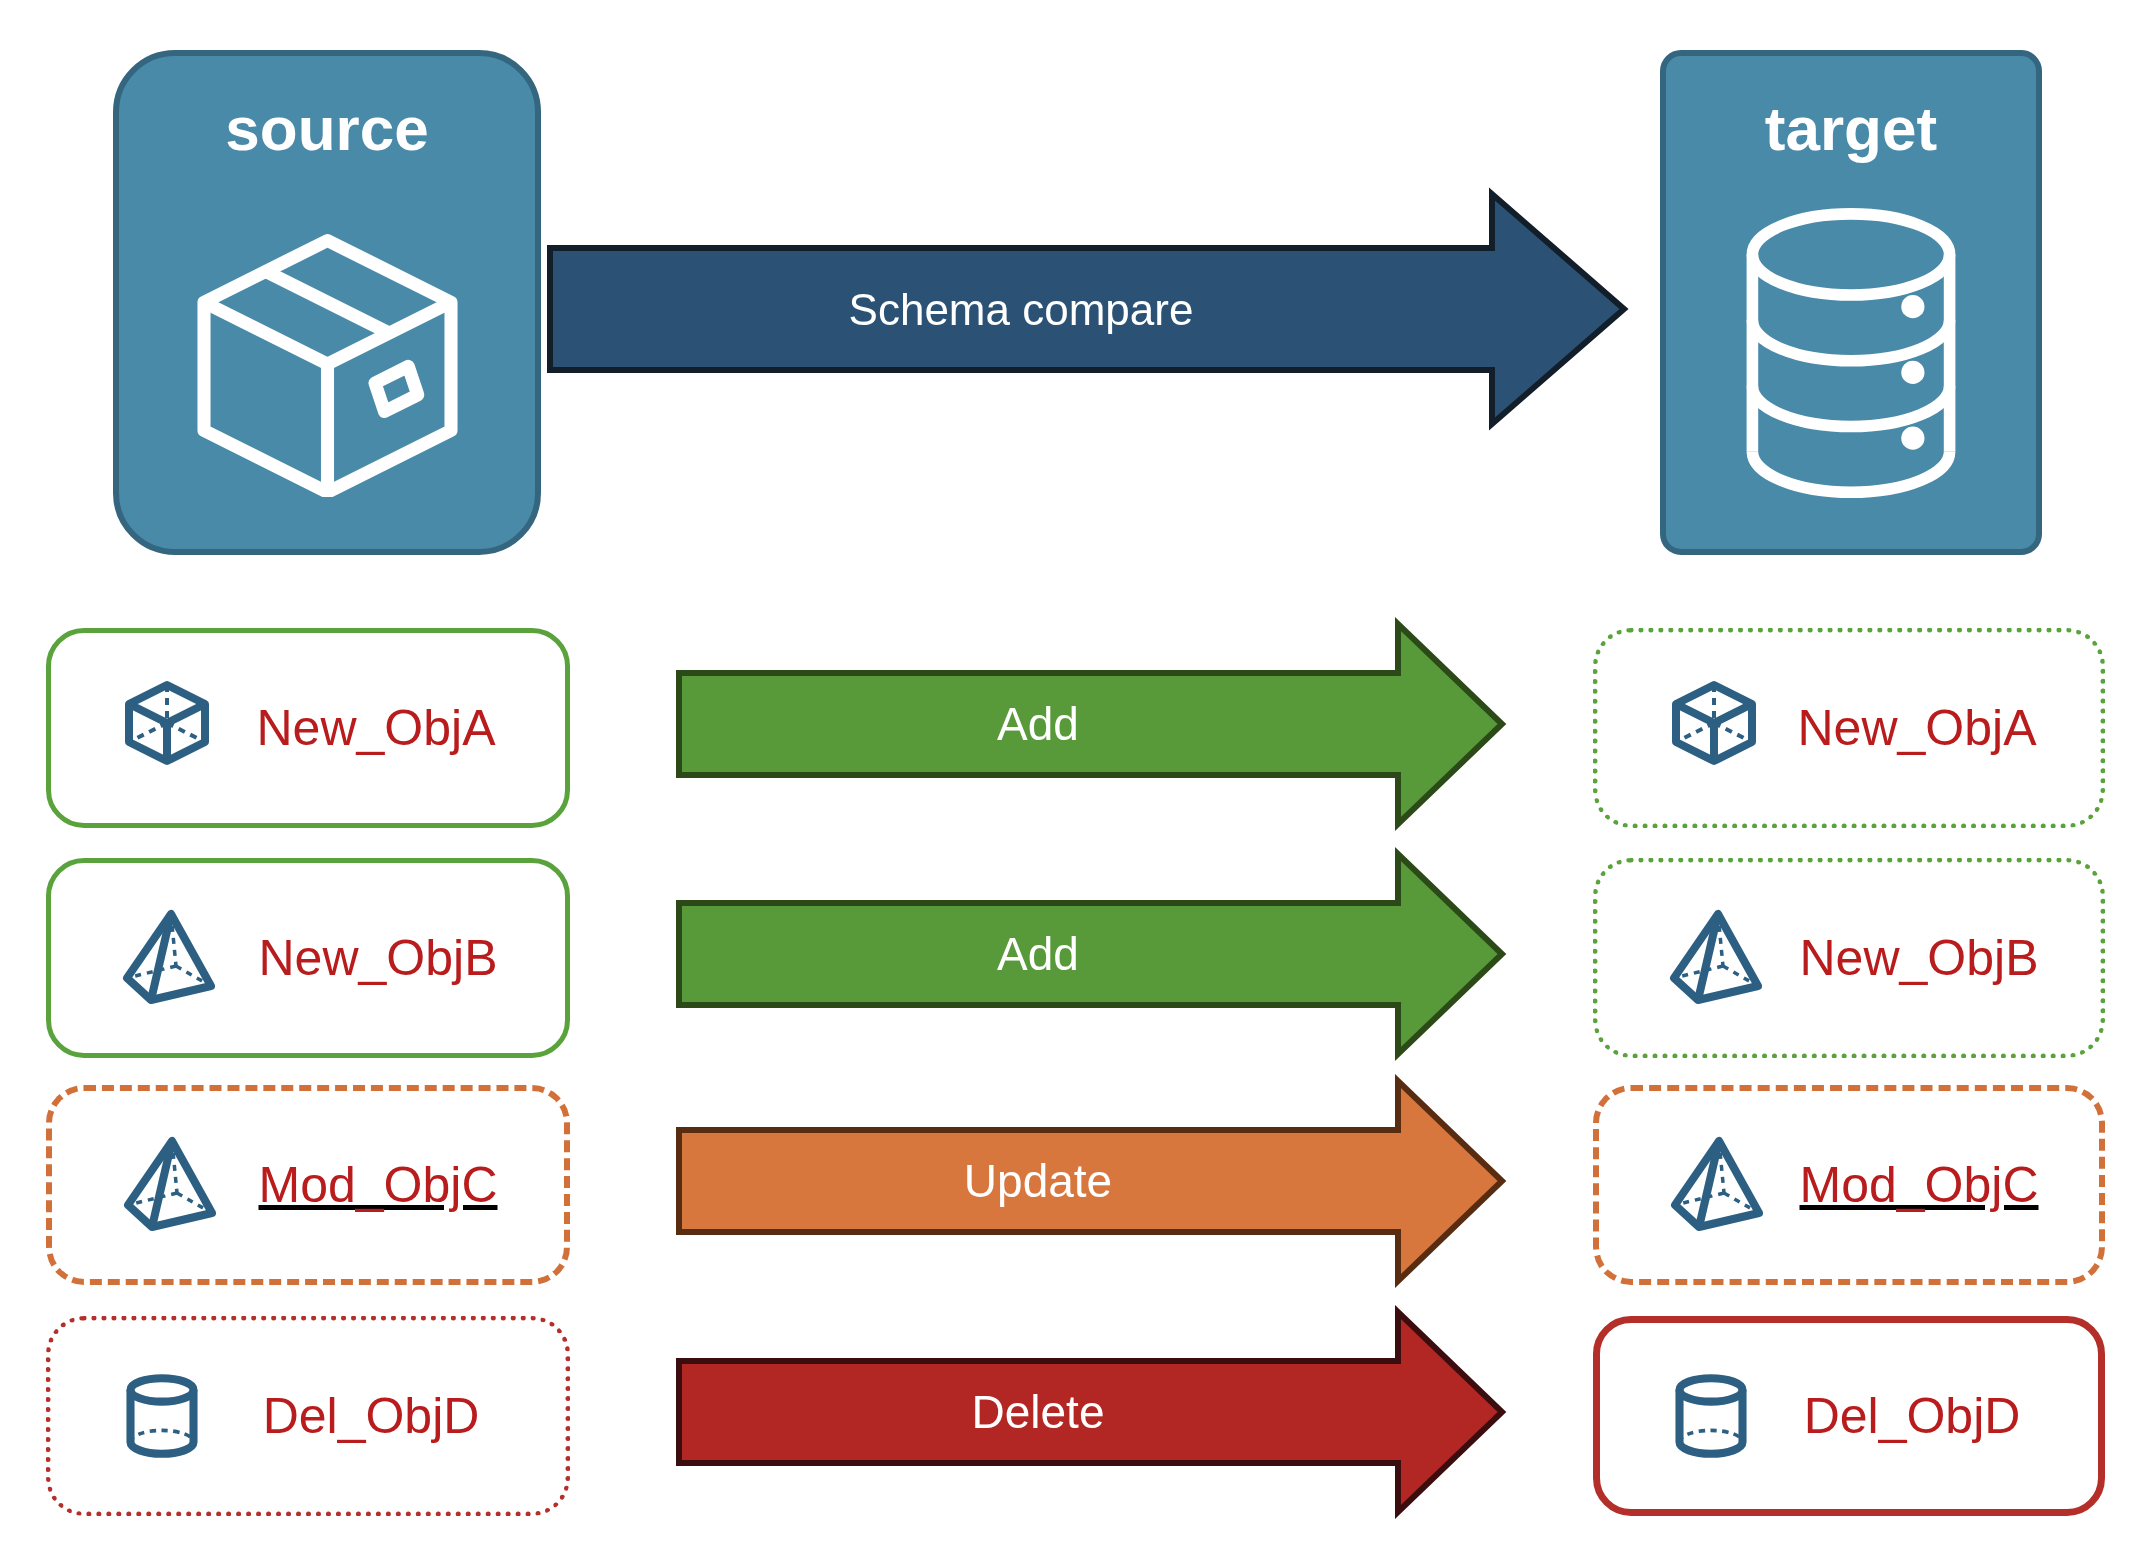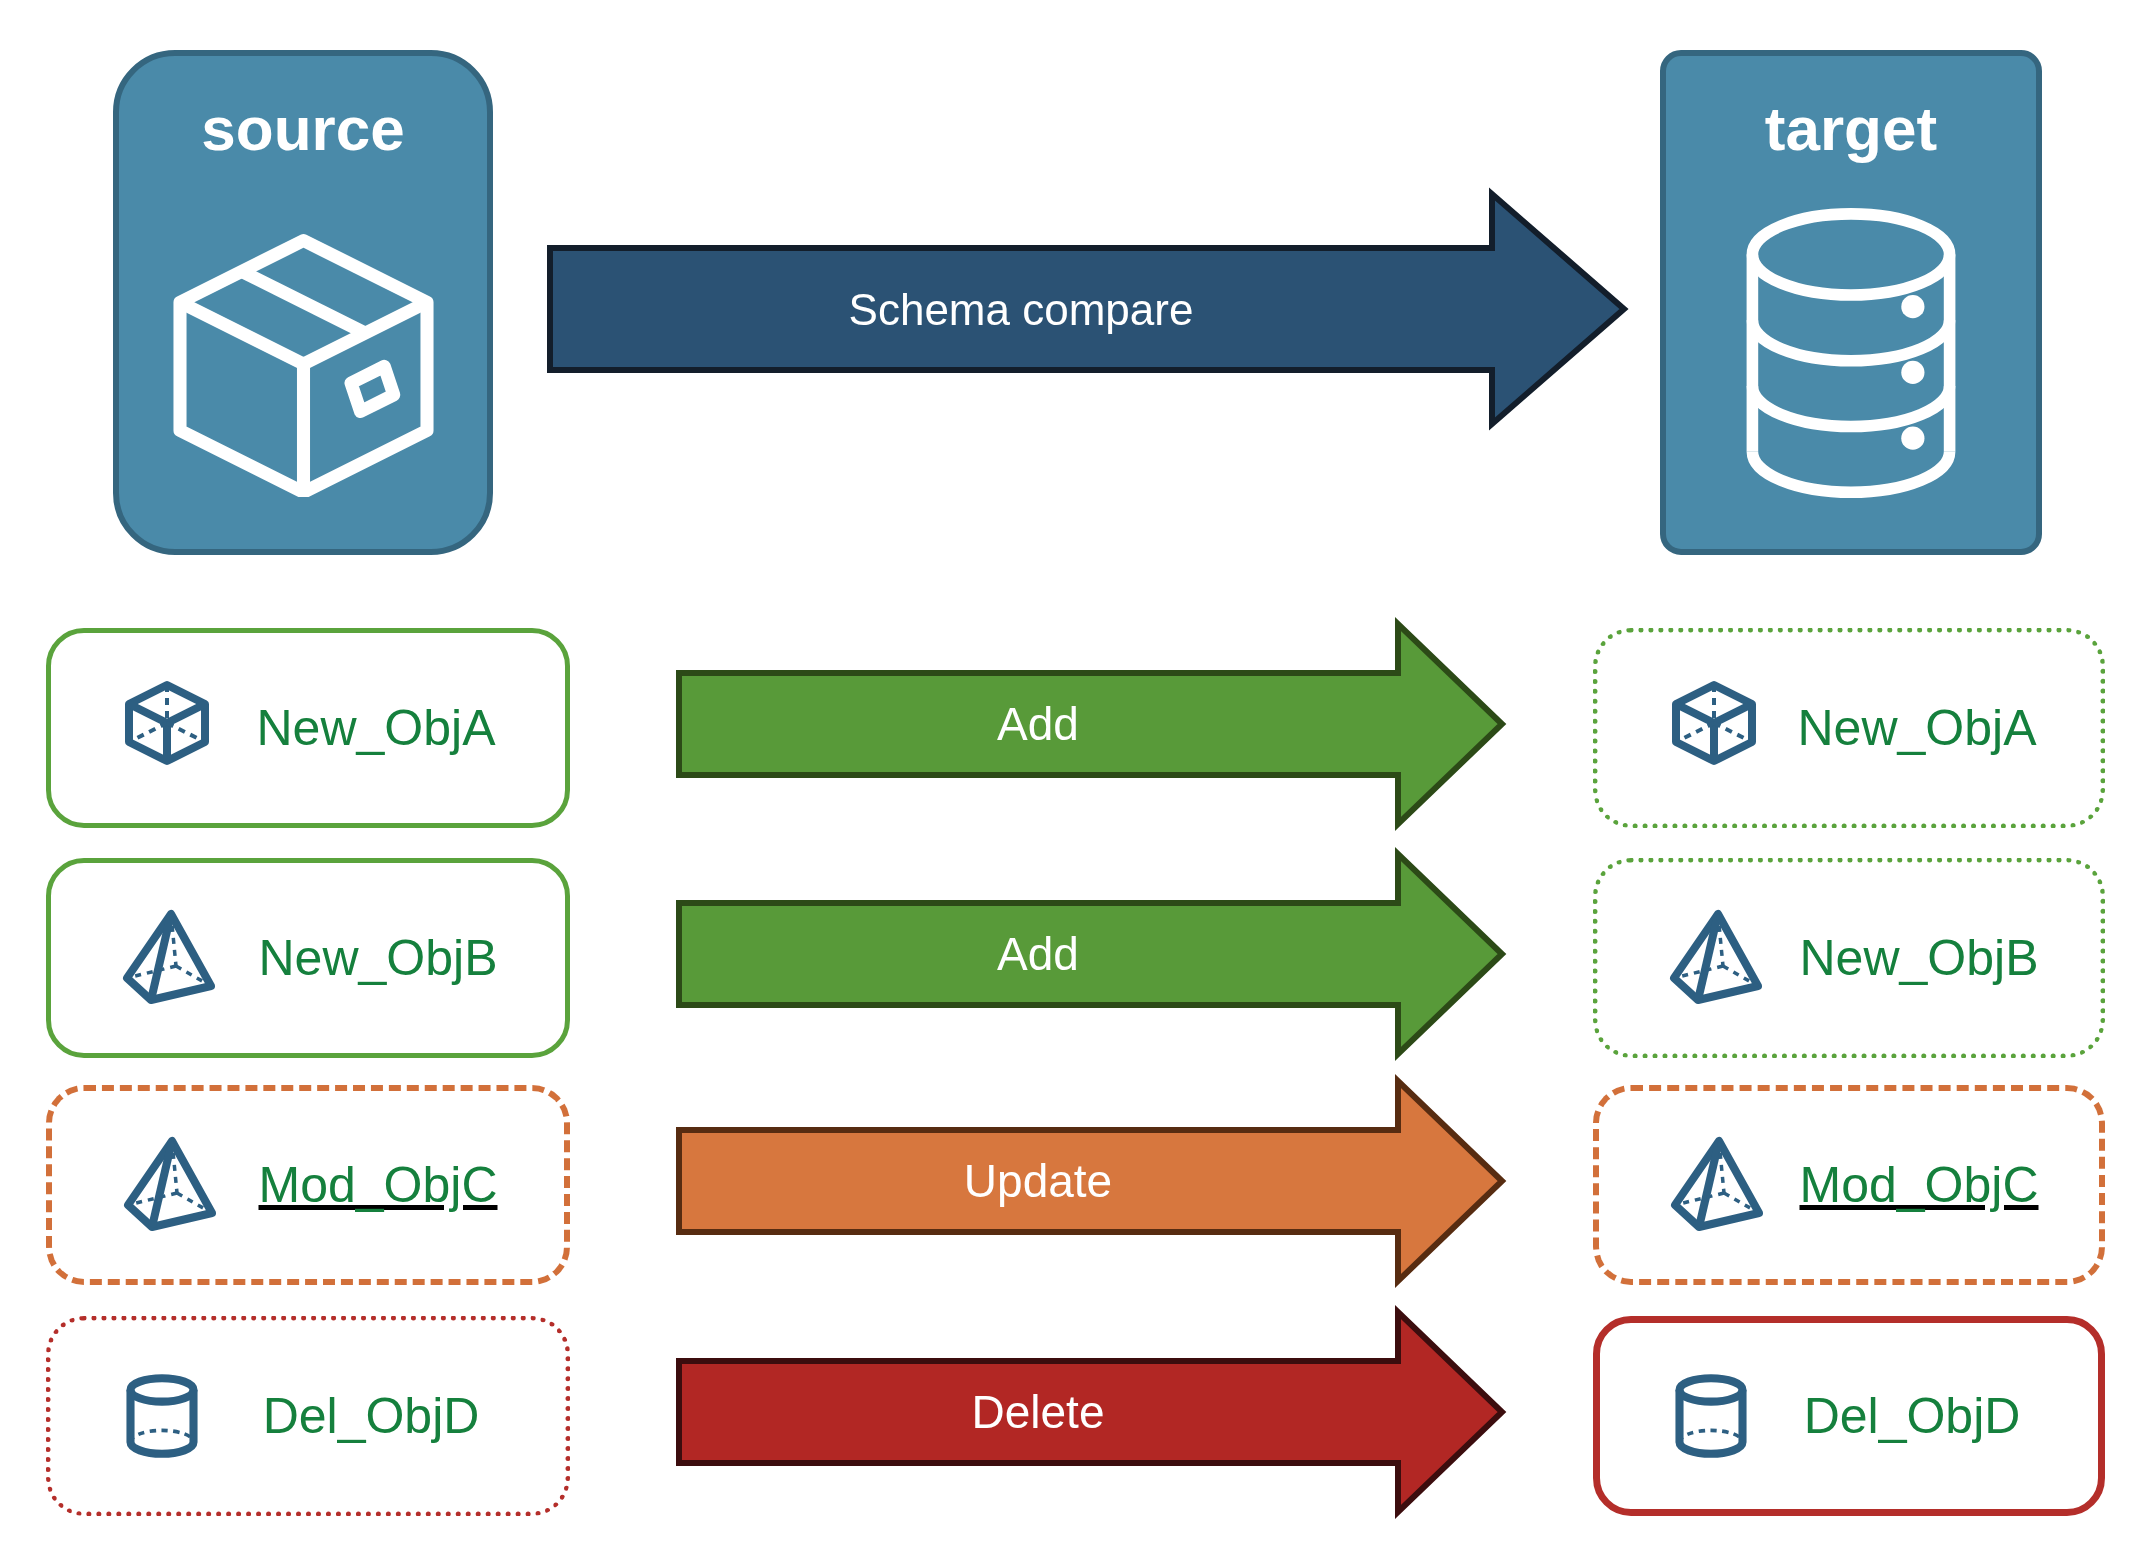--- a/index.html
+++ b/index.html
@@ -2,35 +2,35 @@
 <html><head>
 <meta charset="utf-8">
 <style>
   html,body{margin:0;padding:0;}
   body{
     width:2150px;height:1550px;position:relative;background:#ffffff;
     font-family:"Liberation Sans",sans-serif;overflow:hidden;
   }
   
   .node{
-    position:absolute;width:380px;height:505px;box-sizing:border-box;
+    position:absolute;width:428px;height:505px;box-sizing:border-box;
     background:#4a8aa9;border:6px solid #35667f;border-radius:62px;
     display:flex;flex-direction:column;align-items:center;
   }
   .node-title{
     margin-top:42px;font-size:62px;font-weight:bold;color:#ffffff;line-height:1;
   }
   .node-iconwrap{flex:1;display:flex;align-items:center;justify-content:center;width:100%;}
   
   .card{
     position:absolute;height:200px;box-sizing:border-box;border-radius:38px;
     background:#ffffff;display:flex;align-items:center;
   }
   .card .iconwrap{margin-left:66px;flex:0 0 auto;display:flex;align-items:center;}
-  .card .label{flex:1;text-align:center;font-size:50px;color:#15803d;padding-right:30px;}
+  .card .label{flex:1;text-align:center;font-size:50px;color:#b91c1c;padding-right:30px;}
   .b-solid-green {border:5px solid #5aa33c;}
   .b-dotted-green{border:5px dotted #5aa33c;}
   .b-dashed-orange{border:6px dashed #d2703a;text-decoration:underline;}
   .b-dotted-red {border:5px dotted #b42e2a;}
   .b-solid-red  {border:7px solid #b42e2a;}
   
   .arrow-svg{position:absolute;overflow:visible;}
   .arrow-svg polygon{stroke-width:6;stroke-linejoin:miter;}
   .fill-compare{fill:#2b5274;stroke:#131e2b;}
   .fill-add   {fill:#589a39;stroke:#2c4a17;}

